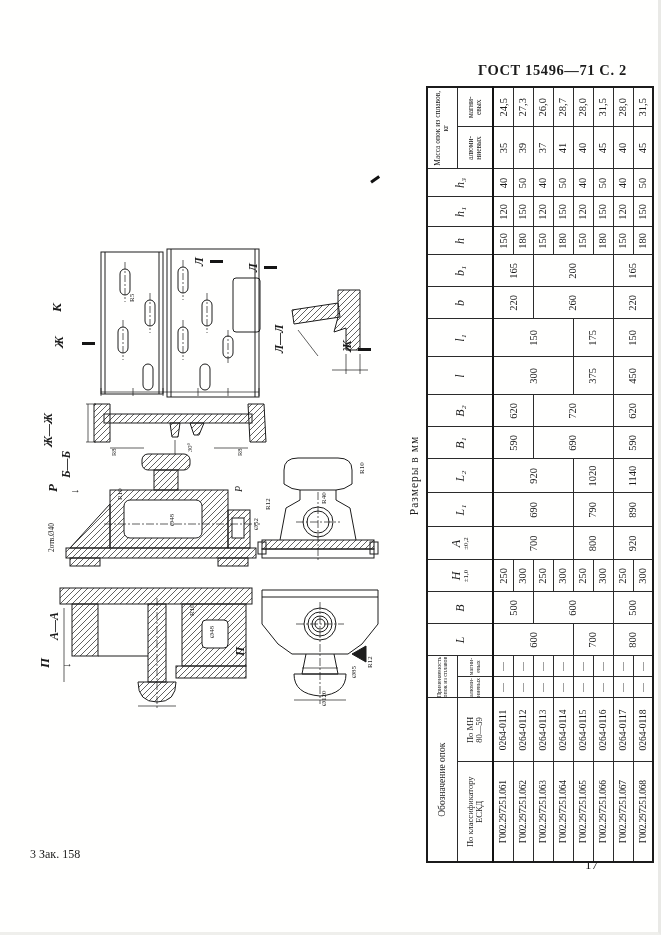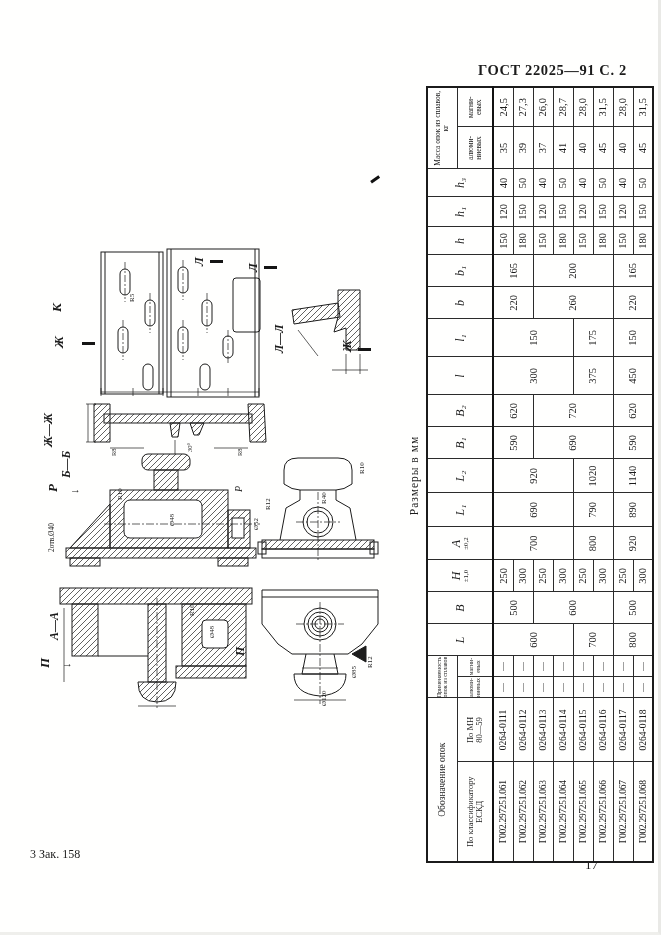--- a/index.html
+++ b/index.html
@@ -63,21 +63,21 @@
 <div class="page">
 
   <svg width="0" height="0" style="position:absolute">
     <defs>
       <pattern id="h" patternUnits="userSpaceOnUse" width="6" height="6">
         <path d="M0,6 L6,0" stroke="#3a3a3a" stroke-width="0.8" fill="none"></path>
       </pattern>
     </defs>
   </svg>
 
-  <div class="gost-header">ГОСТ 22025—91 С. 2</div>
+  <div class="gost-header">ГОСТ 15496—71 С. 2</div>
   <div class="stray"></div>
 
   <svg class="panel" style="left:88px;top:246px" width="205" height="152" viewBox="0 0 205 152">
     <g stroke="#1c1c1c" stroke-width="1" fill="none">
       <rect x="13" y="6" width="62" height="142"></rect>
       <line x1="17" y1="6" x2="17" y2="148"></line>
         <line x1="71" y1="6" x2="71" y2="148"></line>
       <rect x="79" y="3" width="92" height="148"></rect>
       <line x1="83" y1="3" x2="83" y2="151"></line>
         <line x1="167" y1="3" x2="167" y2="151"></line>

